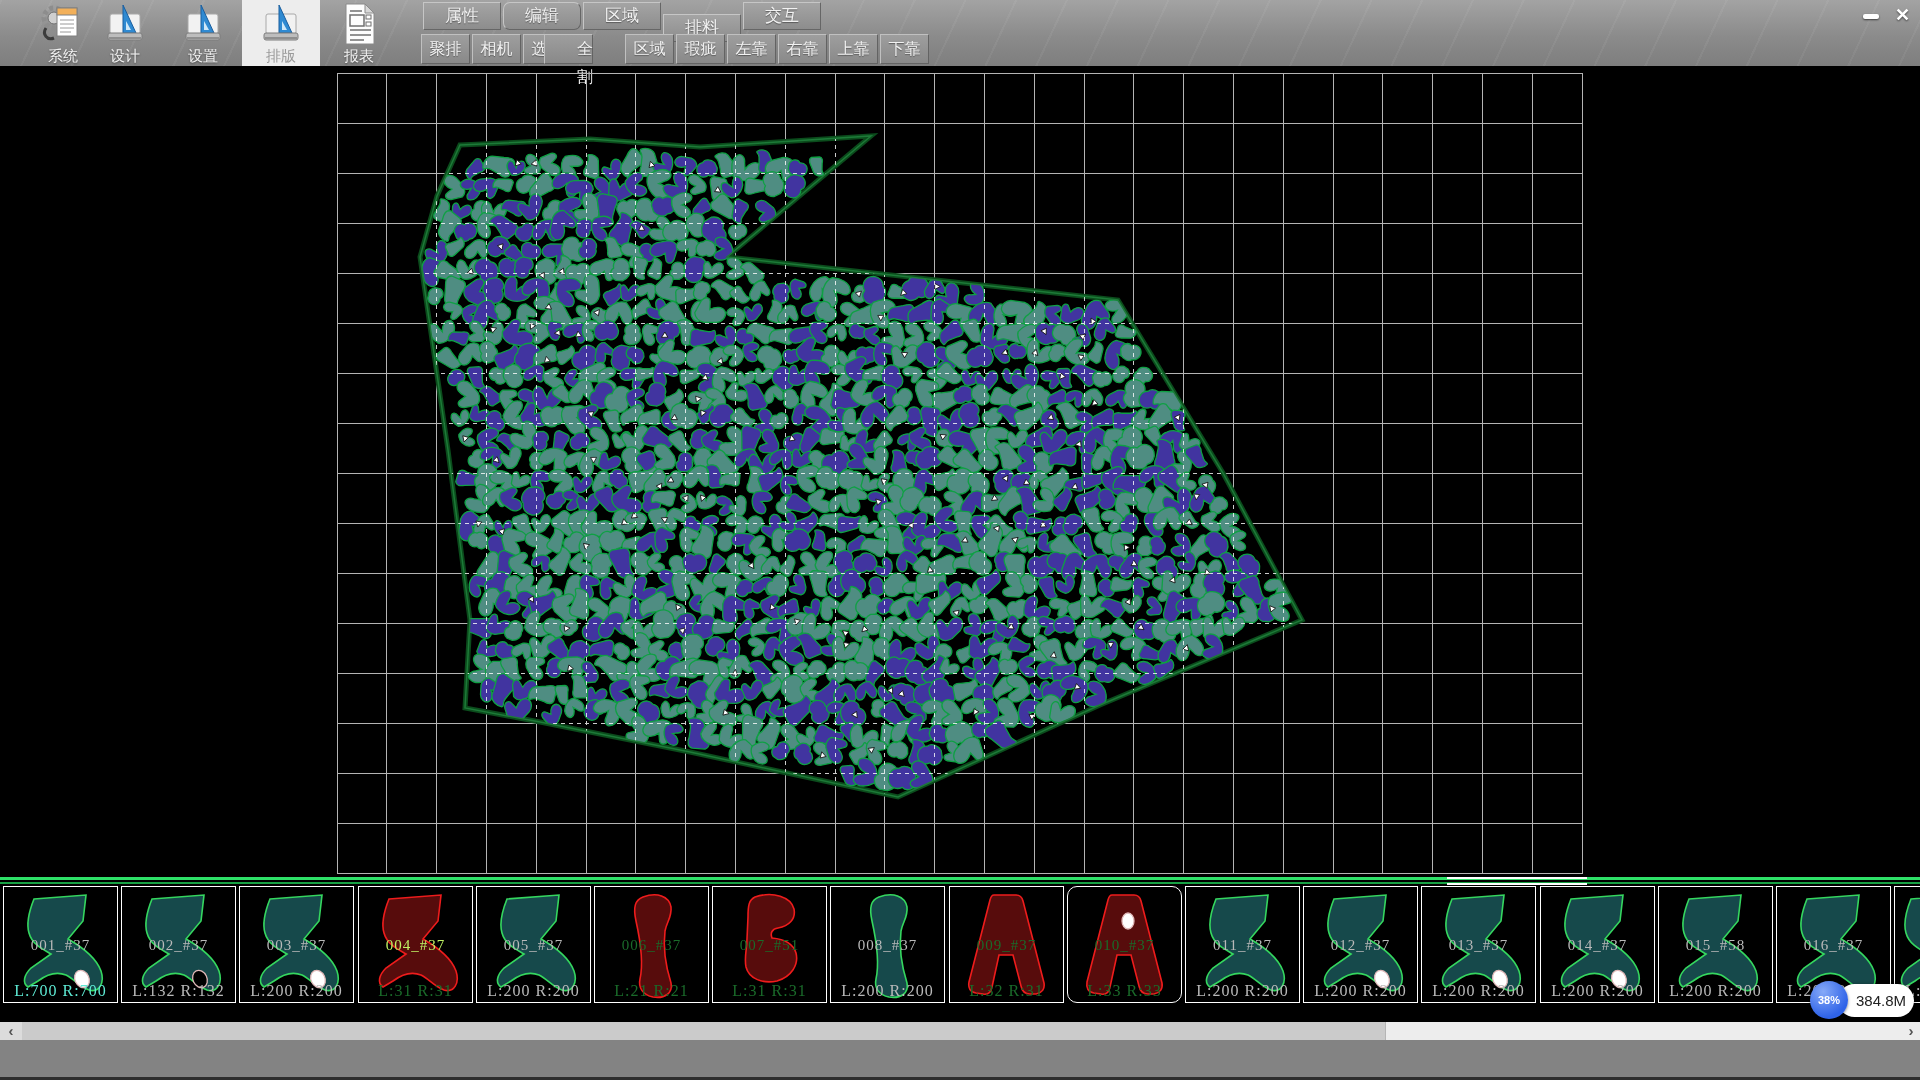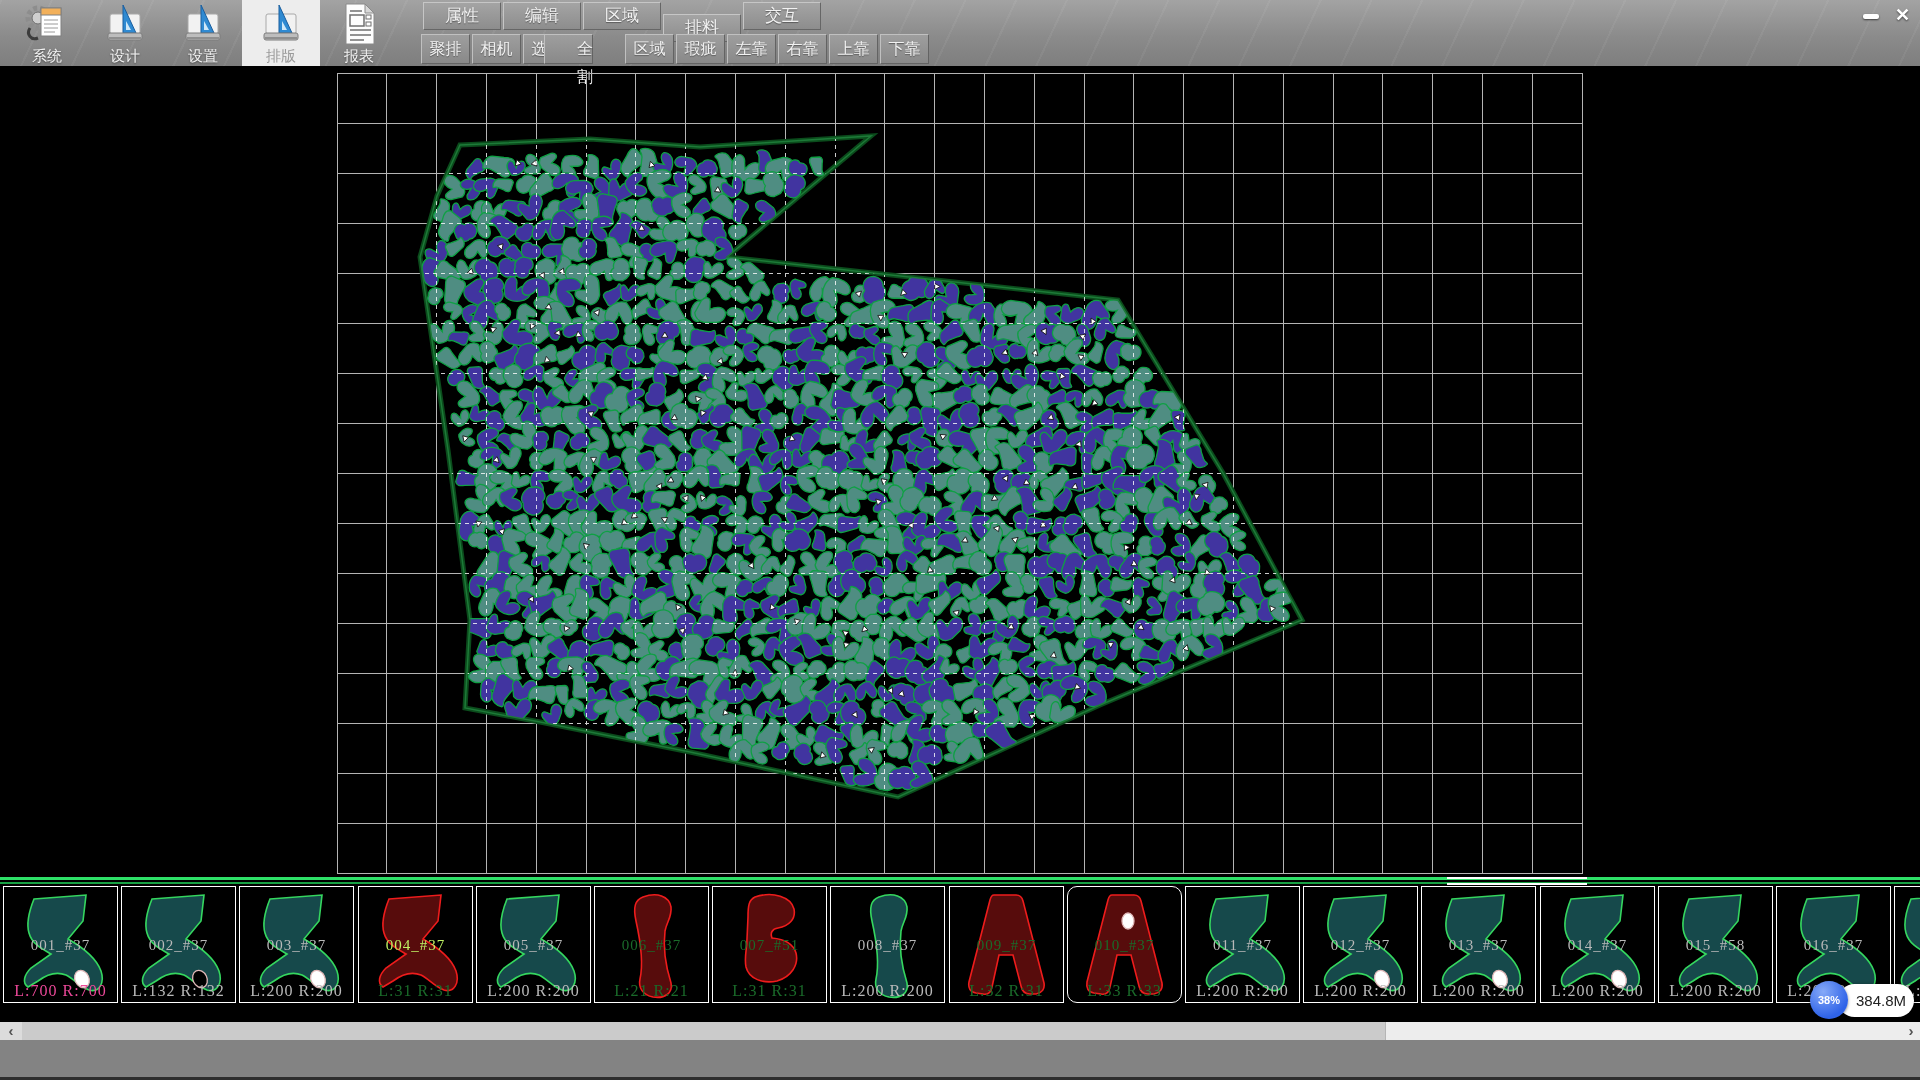--- a/index.html
+++ b/index.html
@@ -68,21 +68,21 @@
   .statusbar{position:absolute;top:1040px;left:0;width:1920px;height:40px;background:#838383;
     border-bottom:3px solid #2e2e2e;box-sizing:border-box;}
 </style>
 </head>
 <body>
 
 <div class="window">
 
   <div class="topbar">
     <div id="bigbtns">
-        <div class="bigbtn" style="left: 8px;">
+        <div class="bigbtn" style="left: 24px;">
           <span class="icn"><svg width="44" height="46" viewBox="0 0 44 46">
               <circle cx="13" cy="17" r="10" fill="none" stroke="#8d8d8d" stroke-width="5" stroke-dasharray="4 3"></circle>
               <circle cx="13" cy="17" r="6" fill="#cfcfcf" stroke="#6f6f6f"></circle>
               <path d="M5,27 C1,33 6,40 13,37" fill="none" stroke="#3c3c3c" stroke-width="3"></path>
               <rect x="16" y="7" width="20" height="28" fill="#fff" stroke="#808080"></rect>
               <rect x="16" y="7" width="20" height="7" fill="#f2b05a" stroke="#808080"></rect>
               <line x1="19" y1="19" x2="33" y2="19" stroke="#9a9a9a"></line>
               <line x1="19" y1="23" x2="33" y2="23" stroke="#9a9a9a"></line>
               <line x1="19" y1="27" x2="33" y2="27" stroke="#9a9a9a"></line>
               <line x1="19" y1="31" x2="30" y2="31" stroke="#9a9a9a"></line>
@@ -129,21 +129,21 @@
               <rect x="29" y="21" width="5" height="4" fill="none" stroke="#6f6f6f"></rect>
               <line x1="13" y1="29" x2="34" y2="29" stroke="#6f6f6f" stroke-width="1.5"></line>
               <line x1="13" y1="34" x2="34" y2="34" stroke="#6f6f6f" stroke-width="1.5"></line>
               <line x1="13" y1="39" x2="27" y2="39" stroke="#6f6f6f" stroke-width="1.5"></line>
             </svg></span>
           <span class="lbl">报表</span>
         </div>
       </div>
     <div id="menus">
         <div class="menubtn" style="left: 423px;">属性</div>
-        <div class="menubtn" style="left: 503px;">编辑</div>
+        <div class="menubtn" style="left: 503px; border-radius: 7px;">编辑</div>
         <div class="menubtn" style="left: 583px;">区域</div>
         <div class="menubtn" style="left: 663px; margin-top: 12px;">排料</div>
         <div class="menubtn" style="left: 743px;">交互</div>
       </div>
     <div id="tools">
         <div class="toolbtn" style="left: 421px;">聚排</div>
         <div class="toolbtn" style="left: 472px;">相机</div>
         <div class="toolbtn" style="left: 523px;">选割</div>
         <div class="toolbtn" style="left: 544px; padding-left: 32px;">全割</div>
         <div class="toolbtn" style="left: 625px;">区域</div>
@@ -1310,21 +1310,21 @@
     <div class="gline1"></div>
     <div class="gline2"></div>
     <div class="vpmark" id="vpmark" style="left: 1447px; width: 140px;"></div>
     <div id="cells">
         <div class="cell" style="left: 3px;">
           <svg width="115" height="117" viewBox="0 0 115 117">
             <path d="M30,12 L82,8 L79,34 L64,52 C78,60 92,70 97,84 C101,96 95,106 85,103 C76,100 70,92 62,88 C52,84 42,88 34,94 L24,100 C18,96 20,88 27,81 L47,67 C38,62 28,57 25,46 C22,36 26,22 30,12 Z" fill="#16494b" stroke="#35d75f" stroke-width="1.6"></path>
             <ellipse cx="78" cy="92" rx="7" ry="9" transform="rotate(-25 78 92)" fill="#ffffff" stroke="#e0b8b8" stroke-width="1.3"></ellipse>
           </svg>
           <div class="cid" style="color: rgb(185, 185, 185);">001_#37</div>
-          <div class="clr" style="color: #ec4899; margin-top: 36px;">L:700 R:700</div>
+          <div class="clr" style="color: #5eead4; margin-top: 36px;">L:700 R:700</div>
         </div>
         <div class="cell" style="left: 121px;">
           <svg width="115" height="117" viewBox="0 0 115 117">
             <path d="M30,12 L82,8 L79,34 L64,52 C78,60 92,70 97,84 C101,96 95,106 85,103 C76,100 70,92 62,88 C52,84 42,88 34,94 L24,100 C18,96 20,88 27,81 L47,67 C38,62 28,57 25,46 C22,36 26,22 30,12 Z" fill="#16494b" stroke="#35d75f" stroke-width="1.6"></path>
             <ellipse cx="78" cy="92" rx="7" ry="9" transform="rotate(-25 78 92)" fill="#000000" stroke="#e0b8b8" stroke-width="1.3"></ellipse>
           </svg>
           <div class="cid" style="color: rgb(185, 185, 185);">002_#37</div>
           <div class="clr" style="color: rgb(185, 185, 185);">L:132 R:132</div>
         </div>
         <div class="cell" style="left: 239px;">

